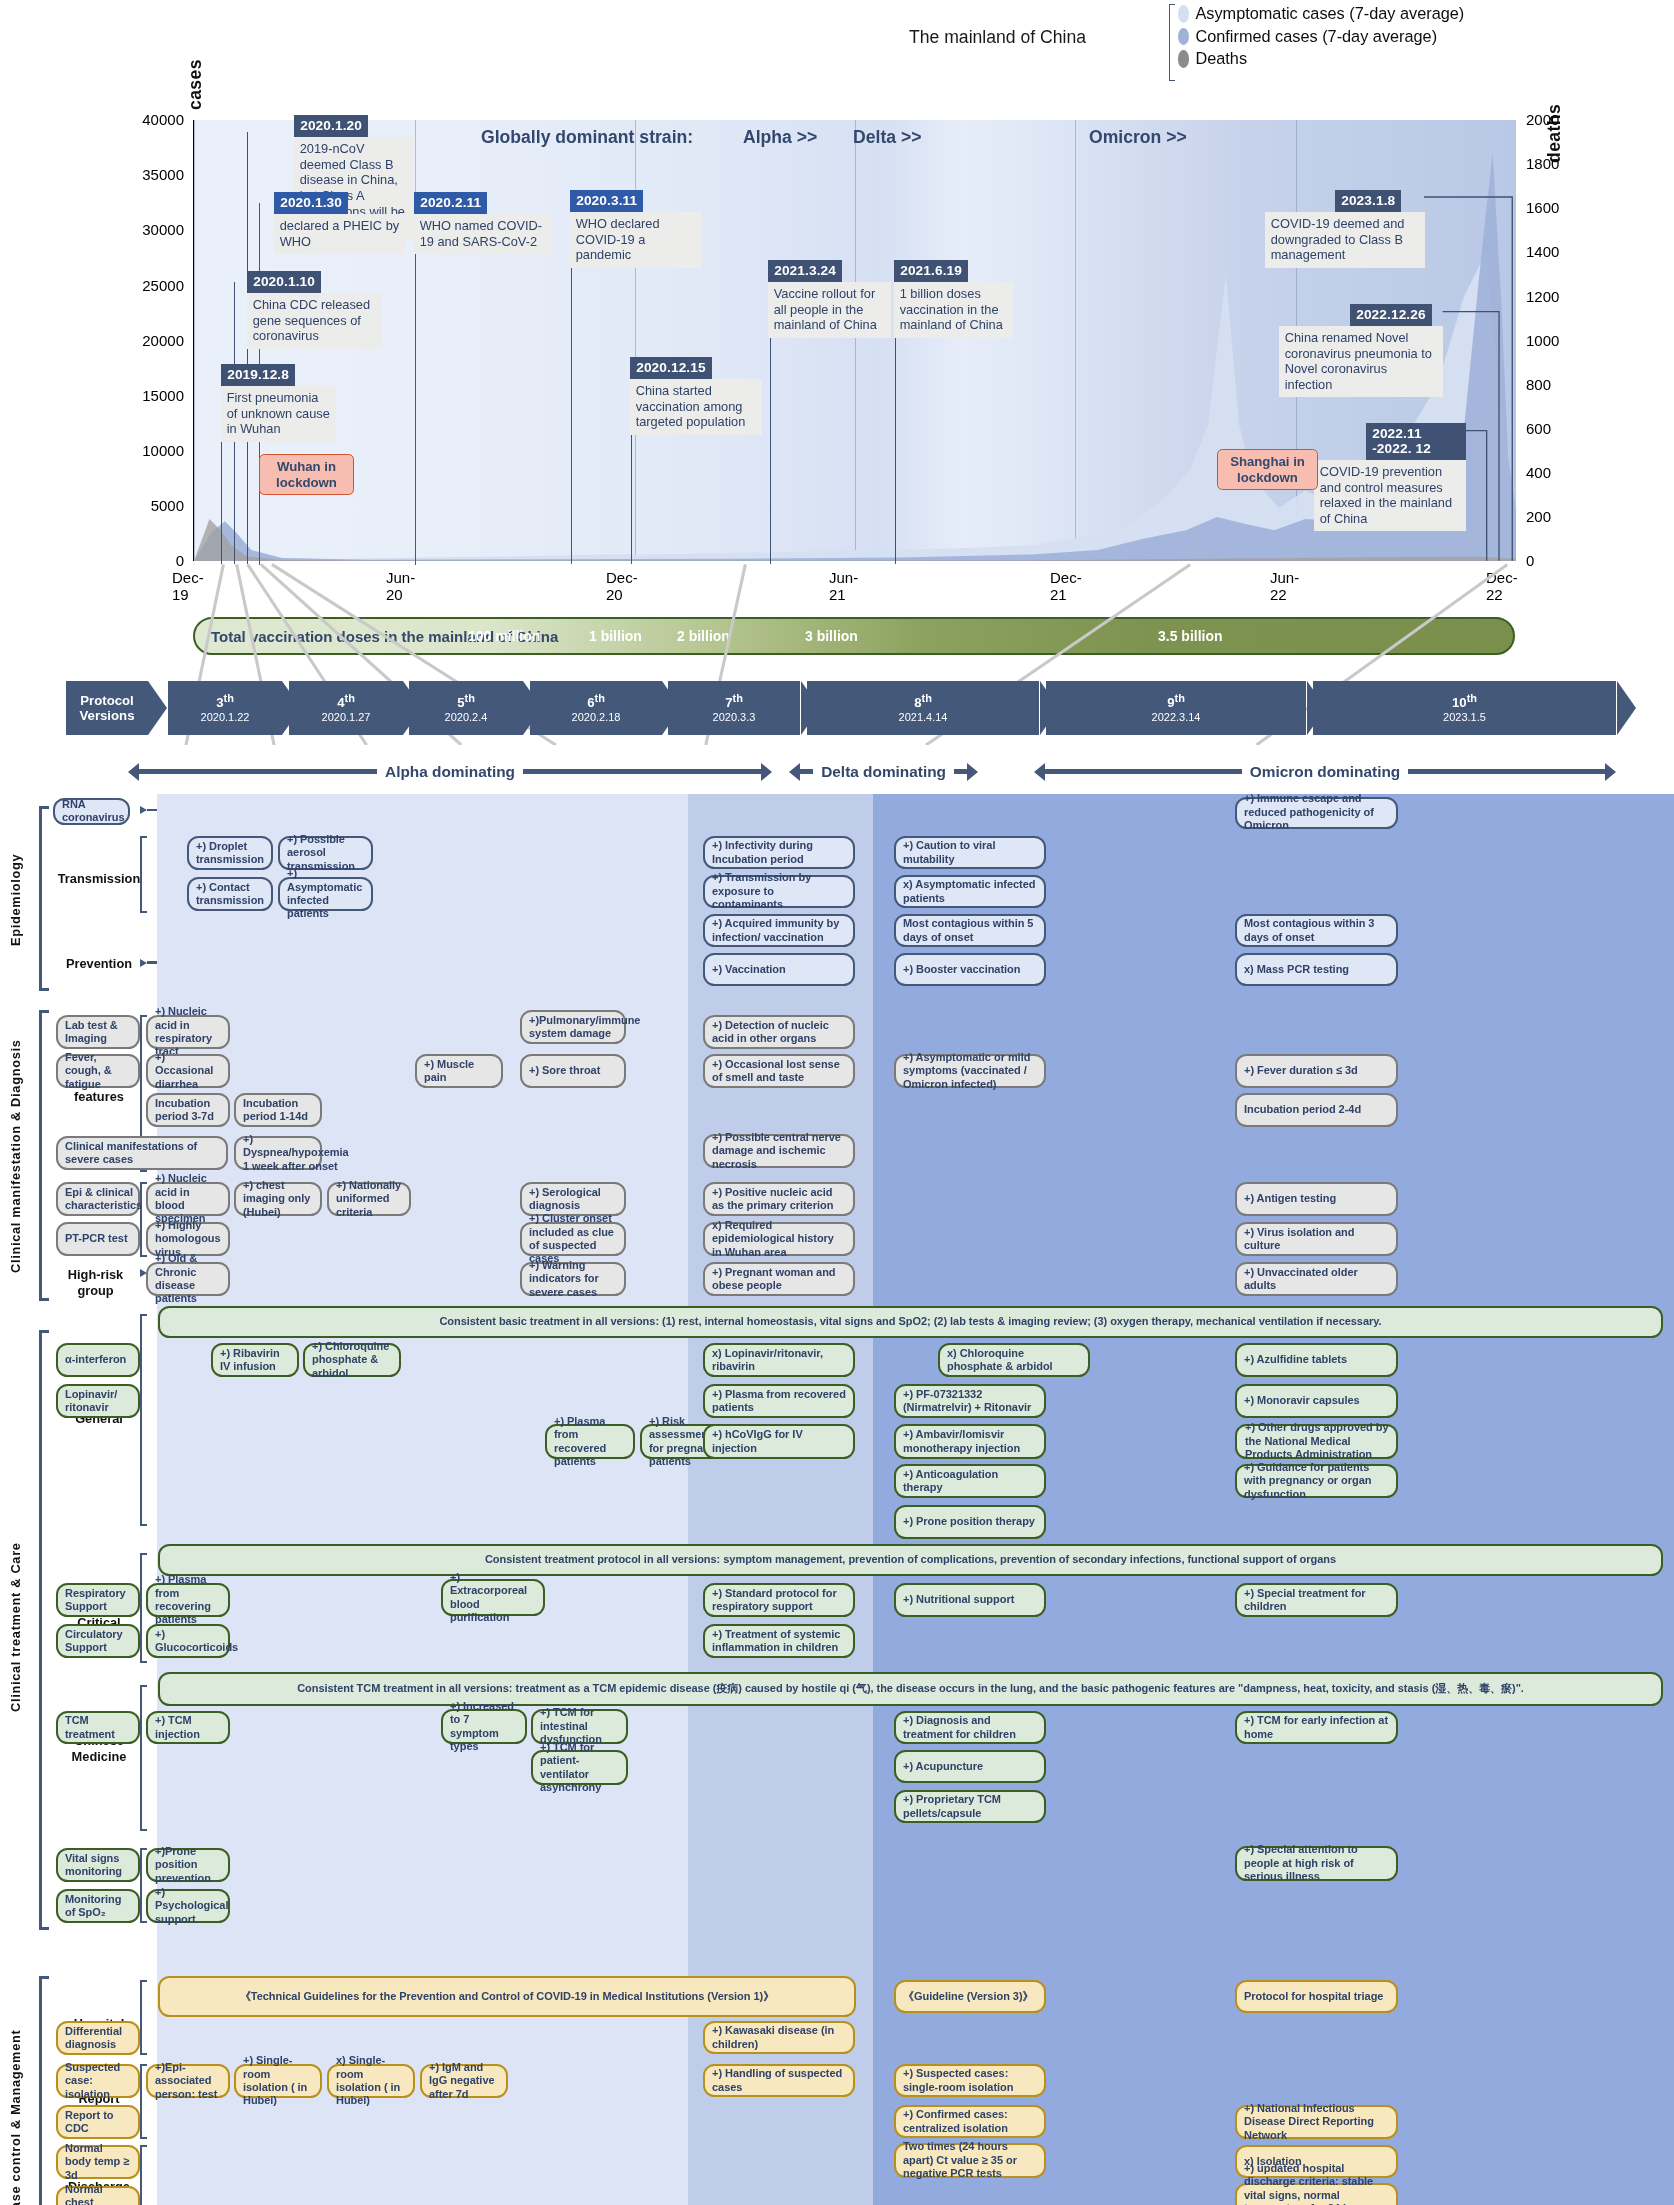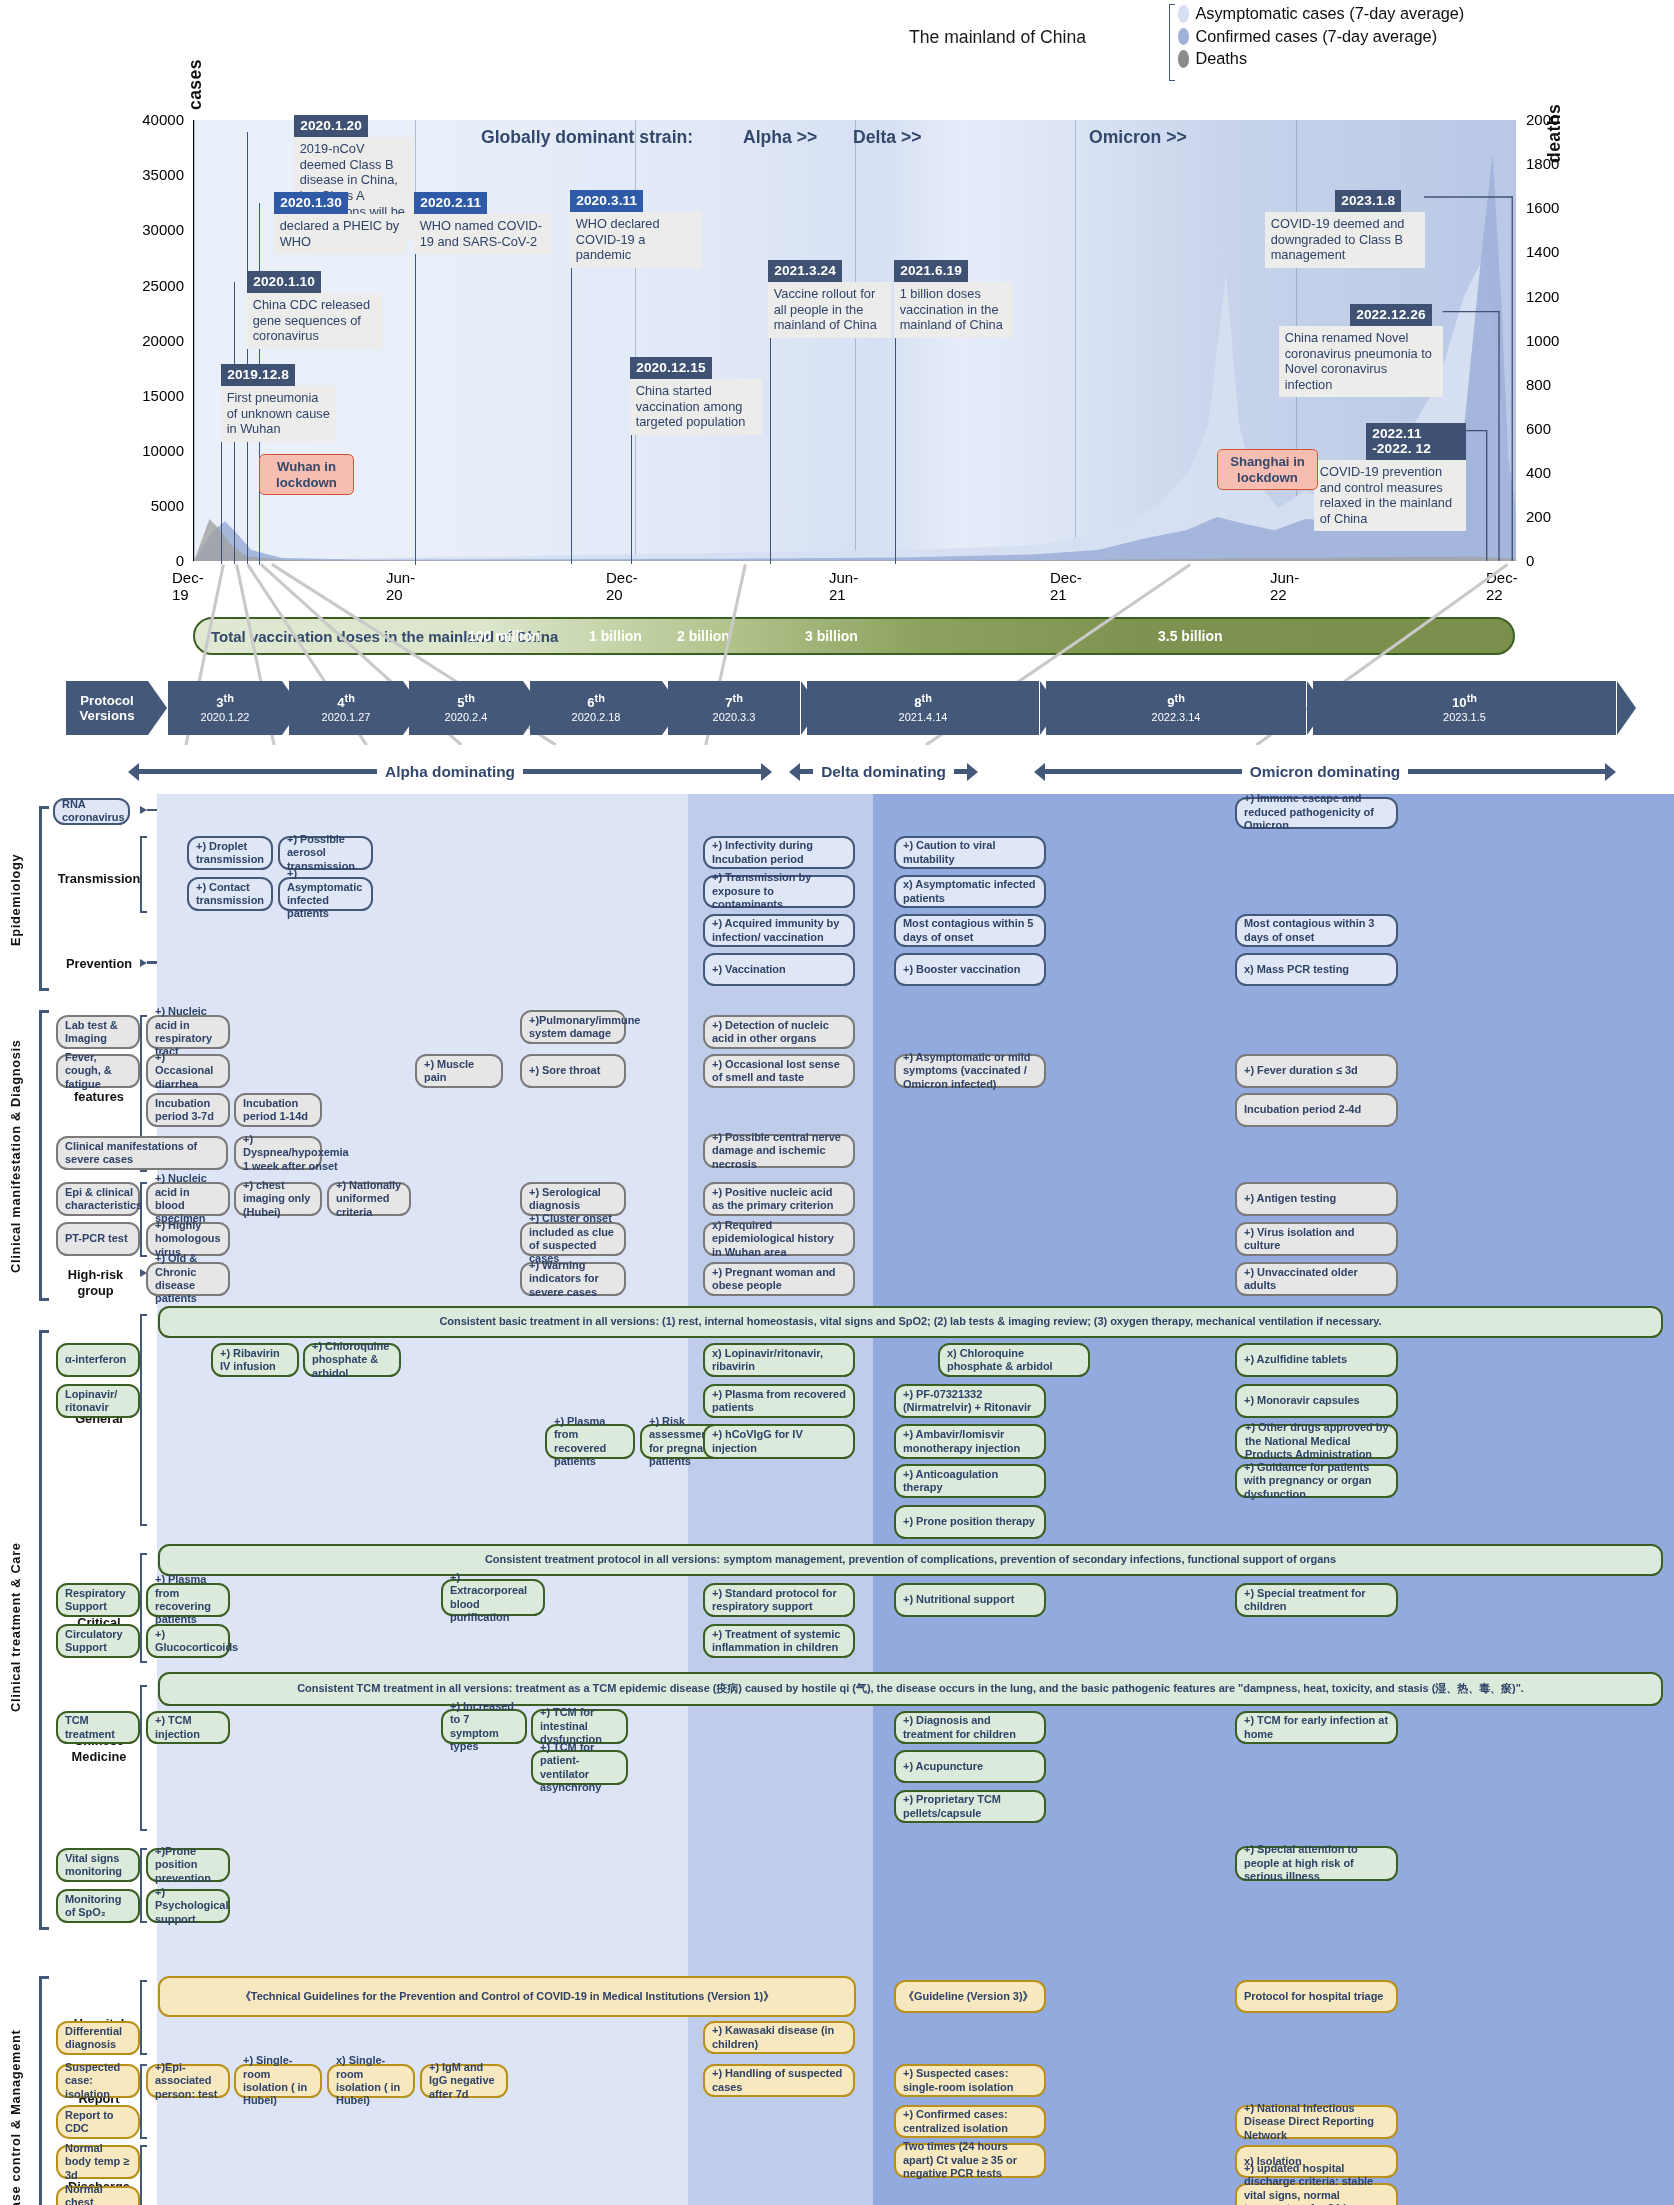--- a/index.html
+++ b/index.html
@@ -575,21 +575,21 @@
       <div class="chip gold" style="left: 1235px; top: 1186px; width: 163px; height: 33px;">Protocol for hospital triage</div>
       <div class="chip gold" style="left: 56px; top: 1227px; width: 84px; height: 34px;">Differential diagnosis</div>
       <div class="chip gold" style="left: 703px; top: 1227px; width: 152px; height: 33px;">+) Kawasaki disease (in children)</div>
       <div class="chip gold" style="left: 56px; top: 1270px; width: 84px; height: 34px;">Suspected case: isolation</div>
       <div class="chip gold" style="left: 146px; top: 1270px; width: 84px; height: 34px;">+)Epi-associated person: test</div>
       <div class="chip gold" style="left: 234px; top: 1270px; width: 88px; height: 34px;">+) Single-room isolation ( in Hubei)</div>
       <div class="chip gold" style="left: 327px; top: 1270px; width: 88px; height: 34px;">x) Single-room isolation ( in Hubei)</div>
       <div class="chip gold" style="left: 420px; top: 1270px; width: 88px; height: 34px;">+) IgM and IgG negative after 7d</div>
       <div class="chip gold" style="left: 703px; top: 1270px; width: 152px; height: 33px;">+) Handling of suspected cases</div>
       <div class="chip gold" style="left: 894px; top: 1270px; width: 152px; height: 33px;">+) Suspected cases: single-room isolation</div>
-      <div class="chip gold" style="left: 56px; top: 1311px; width: 84px; height: 34px; border-radius: 14px;">Report to CDC</div>
+      <div class="chip gold" style="left: 56px; top: 1311px; width: 84px; height: 34px;">Report to CDC</div>
       <div class="chip gold" style="left: 894px; top: 1311px; width: 152px; height: 33px;">+) Confirmed cases: centralized isolation</div>
       <div class="chip gold" style="left: 1235px; top: 1311px; width: 163px; height: 34px;">+) National Infectious Disease Direct Reporting Network</div>
       <div class="chip gold" style="left: 56px; top: 1351px; width: 84px; height: 34px;">Normal body temp ≥ 3d</div>
       <div class="chip gold" style="left: 894px; top: 1349px; width: 152px; height: 35px;">Two times (24 hours apart) Ct value ≥ 35 or negative PCR tests</div>
       <div class="chip gold" style="left: 1235px; top: 1351px; width: 163px; height: 33px;">x) Isolation</div>
       <div class="chip gold" style="left: 56px; top: 1392px; width: 84px; height: 34px;">Normal chest imaging</div>
       <div class="chip gold" style="left: 1235px; top: 1389px; width: 163px; height: 52px;">+) updated hospital discharge criteria: stable vital signs, normal temperature for 24 hours, improved lung condition, recovery from complications</div>
     </div>
 </div>
 

